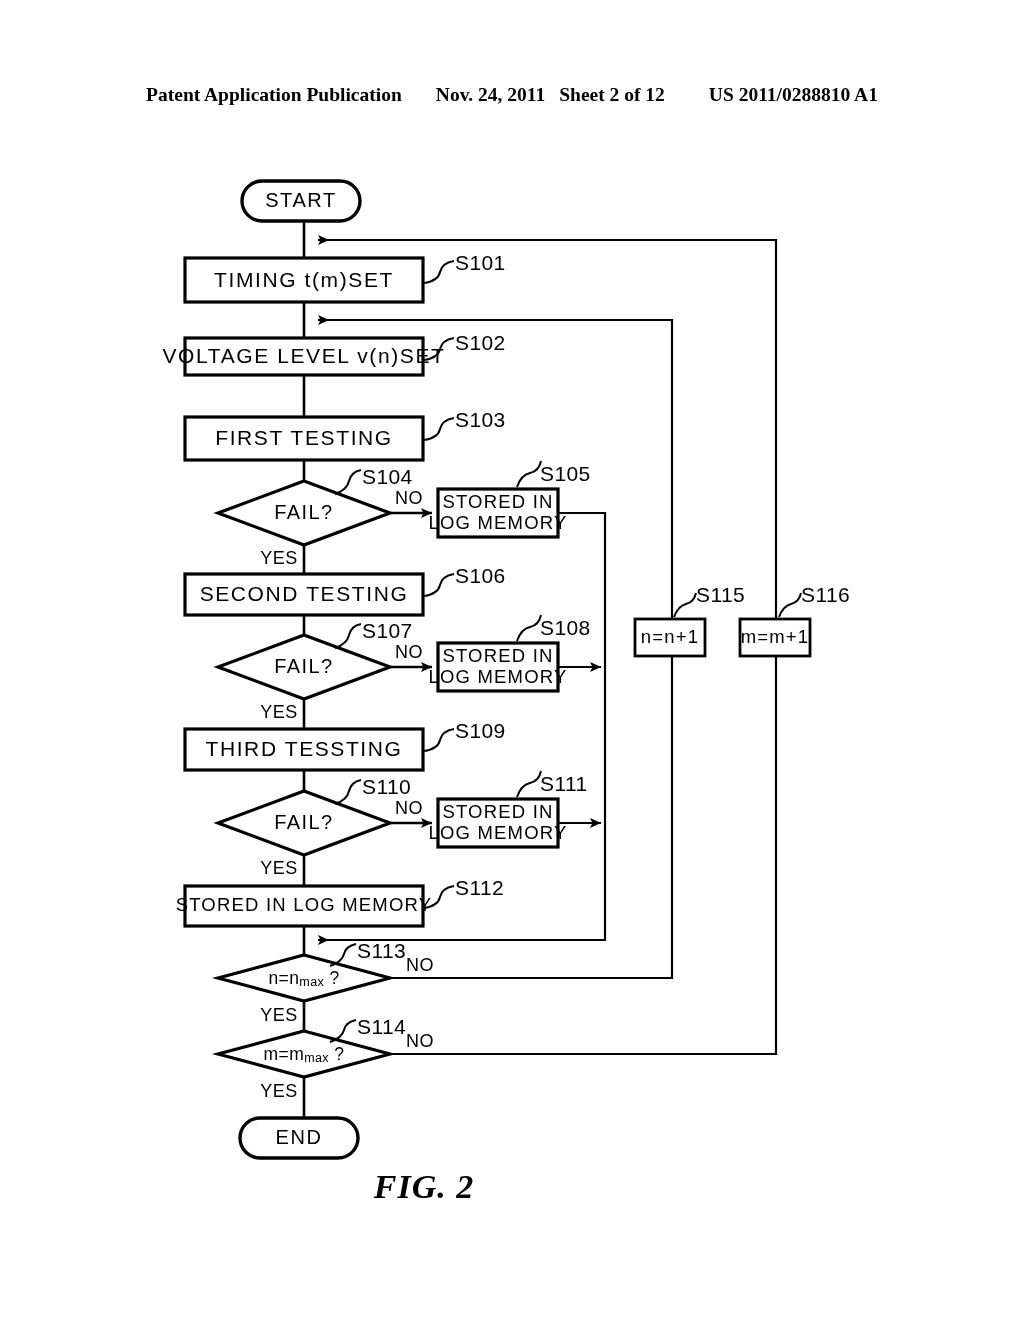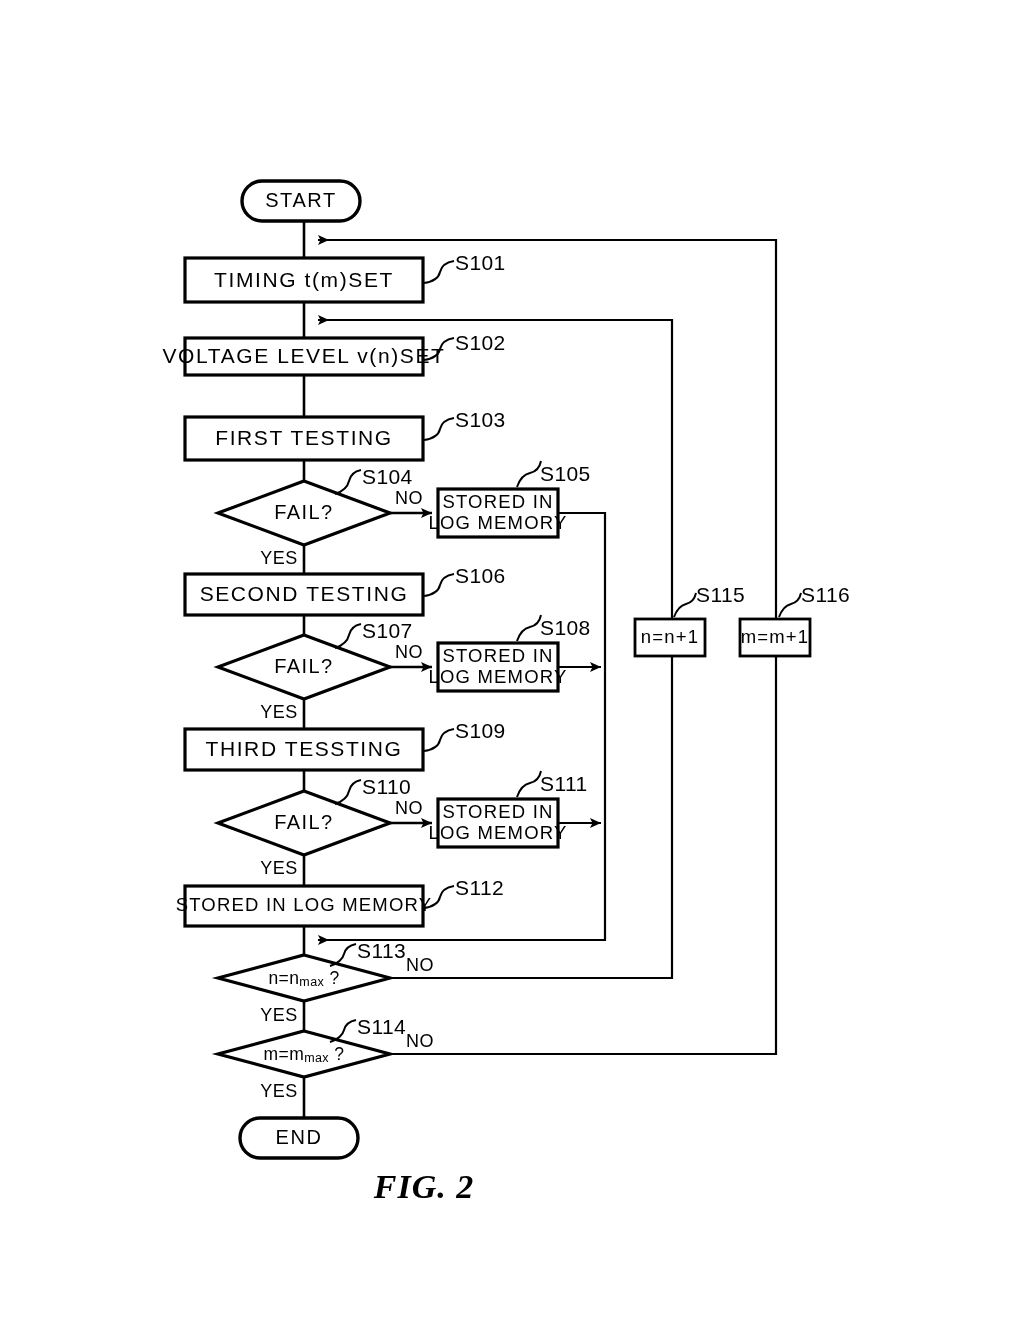--- a/index.html
+++ b/index.html
@@ -135,20 +135,29 @@
     text-anchor: start;
     dominant-baseline: middle;
     letter-spacing: 0.4px;
   }
 </style>
 </head>
 <body>
 
 <div id="page">
 
+  <div id="header">
+    <span class="h-item">Patent Application Publication</span>
+    <span class="gap-a"></span>
+    <span class="h-item">Nov. 24, 2011</span>
+    <span class="gap-b"></span>
+    <span class="h-item">Sheet 2 of 12</span>
+    <span class="gap-c"></span>
+    <span class="h-item">US 2011/0288810 A1</span>
+  </div>
 
   <svg id="diagram" viewBox="0 0 1024 1320">
     <defs>
       <marker id="arrowL" markerWidth="12" markerHeight="10" refX="11" refY="5" orient="auto" markerUnits="userSpaceOnUse">
         <path d="M11,0 L0,5 L11,10 L8.5,5 Z" fill="#000000"></path>
       </marker>
       <marker id="arrowR" markerWidth="12" markerHeight="10" refX="11" refY="5" orient="auto" markerUnits="userSpaceOnUse">
         <path d="M0,0 L11,5 L0,10 L2.5,5 Z" fill="#000000"></path>
       </marker>
       <marker id="arrowD" markerWidth="12" markerHeight="10" refX="11" refY="5" orient="auto" markerUnits="userSpaceOnUse">

